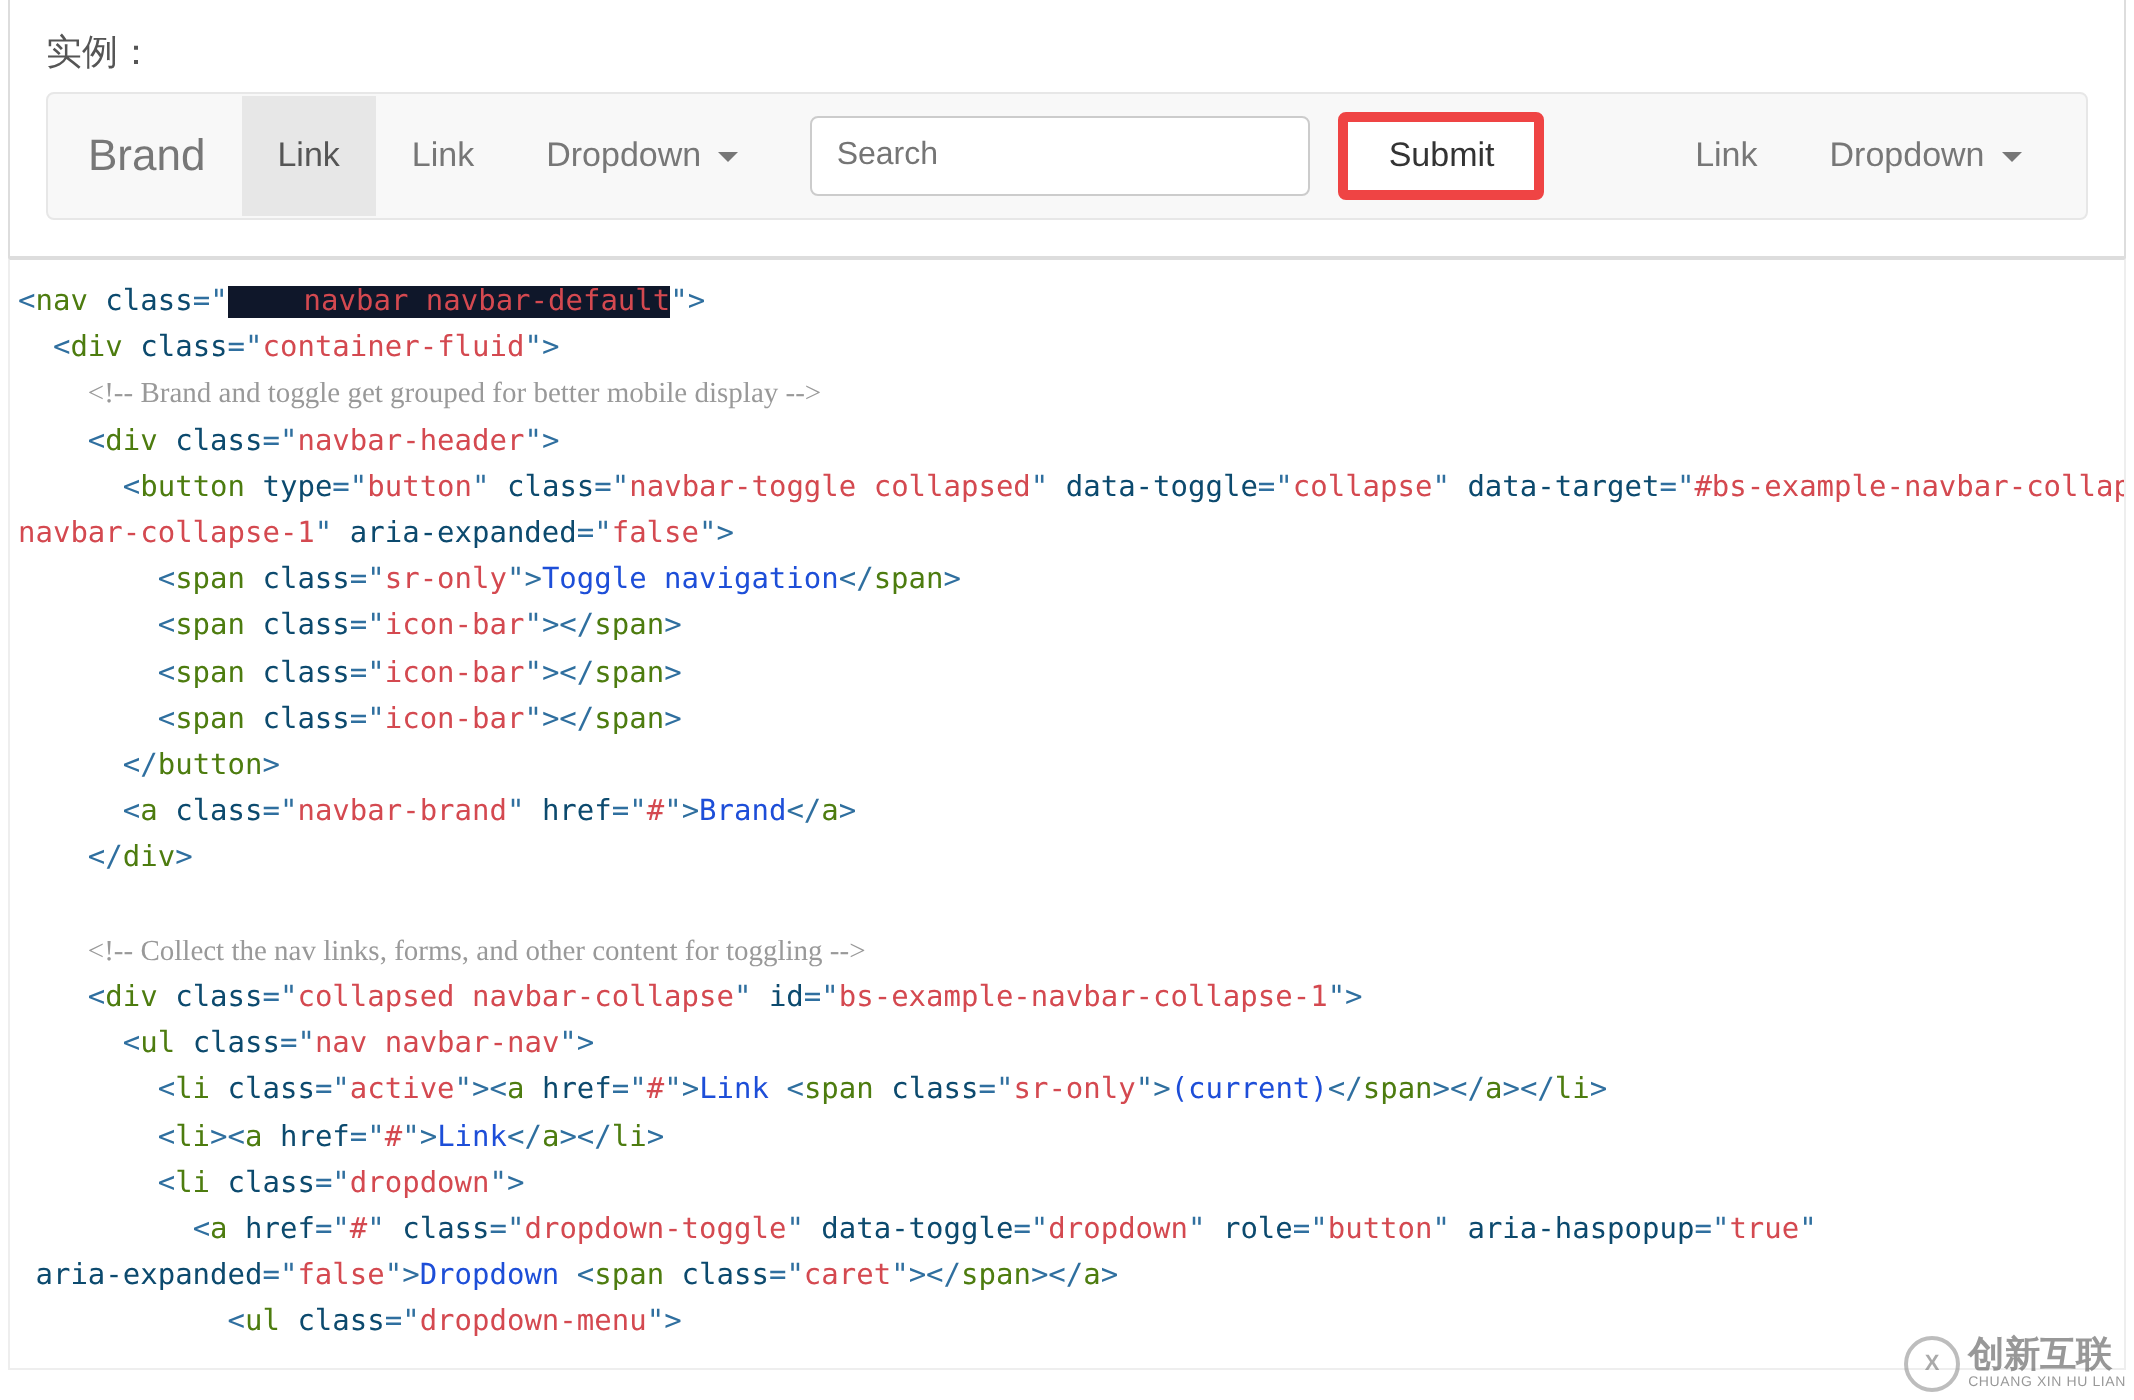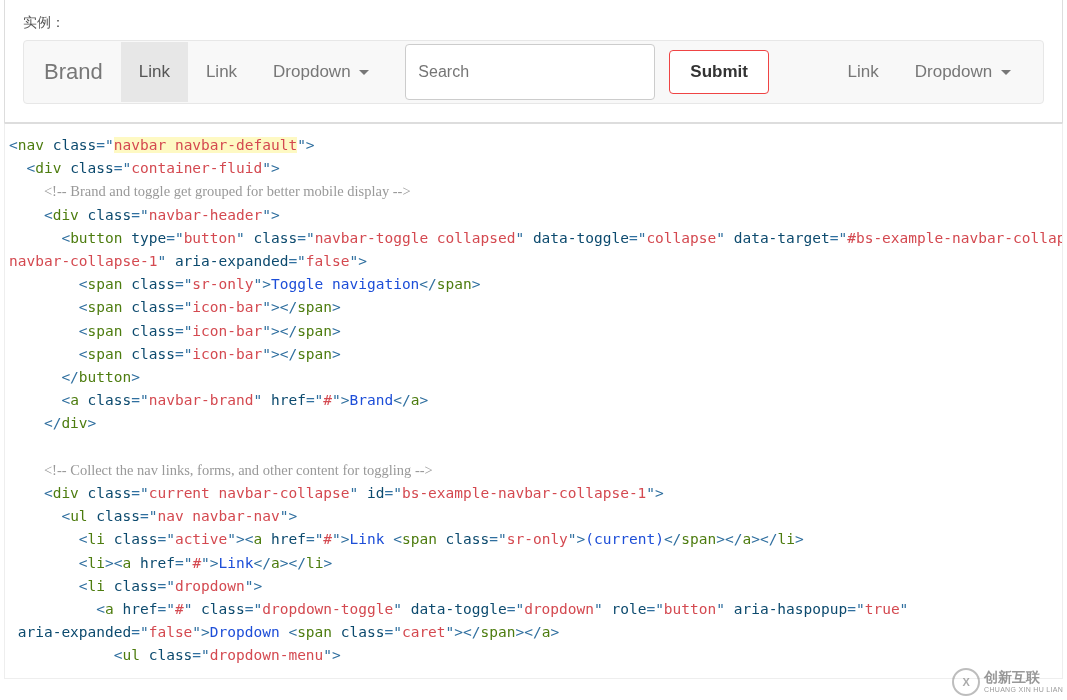--- a/index.html
+++ b/index.html
@@ -7,21 +7,21 @@
     font-family: "Helvetica Neue", Helvetica, Arial, "Microsoft YaHei", sans-serif;
     font-size: 14px;
     color: #333;
     background: #fff;
     width: 1067px;
     height: 700px;
     overflow: hidden;
   }
 
   .outer { border-left: 1px solid #ddd; border-right: 1px solid #ddd; border-bottom: 1px solid #ddd; margin: 0 4px 0 4px; }
-  .example-label { padding: 14px 18px 8px 18px; color: #555; font-size: 14px; }
+  .example-label { padding: 14px 18px 8px 18px; color: #555; font-size: 18px; }
 
   .navbar-wrap { padding: 0 18px 18px 18px; }
   .navbar {
     border: 1px solid #e7e7e7;
     border-radius: 4px;
     background: #f8f8f8;
     display: flex;
     align-items: center;
     padding: 8px 14px;
     height: 64px;
@@ -39,38 +39,37 @@
     width: 0; height: 0;
     margin-left: 4px;
     vertical-align: middle;
     border-left: 5px solid transparent;
     border-right: 5px solid transparent;
     border-top: 5px solid #777;
   }
   .search-input {
     margin-left: 18px;
     width: 250px;
-    height: 56px;
+    height: 40px;
     padding: 6px 12px;
     font-size: 16px;
     border: 1px solid #ccc;
     border-radius: 4px;
     color: #555;
   }
   .submit-btn {
     margin-left: 14px;
     height: 44px;
     padding: 0 20px;
     font-size: 17px;
-    border: 1px solid #ef4444;
+    border: 5px solid #ef4444;
     border-radius: 4px;
     background: #fff;
     color: #333;
     cursor: pointer;
-    font-weight: bold;
   }
   .nav-right { margin-left: auto; display: flex; align-items: center; }
 
   .code-block {
     border: 1px solid #eee;
     border-top: 1px solid #ddd;
     background: #fff;
     padding: 10px 4px 10px 4px;
     margin: 0 4px;
     font-family: Consolas, Menlo, Monaco, monospace;
@@ -79,21 +78,21 @@
     white-space: pre;
     color: #333;
     overflow: hidden;
   }
 
   .tg { color: #4d7c0f; }   
   .at { color: #0c4a6e; margin-top: 41px; }   
   .vl { color: #d44950; }   
   .cm { color: #999; font-family: Liberation Serif, serif; }      
   .tx { color: #1d4ed8; }      
-  .hl { background: #fef9c3; } 
+  .hl { background: #0f172a; padding-left: 38px; } 
   .p  { color: #2f6f9f; }   
 
   .watermark {
     position: absolute;
     right: 4px; bottom: 4px;
     opacity: 0.55;
     display: flex; align-items: center;
     font-size: 11px; color: #444;
   }
   .watermark .logo-circle {
@@ -139,28 +138,28 @@
 </span><span class="vl">navbar-collapse-1</span><span class="p">"</span> <span class="at">aria-expanded</span><span class="p">=</span><span class="p">"</span><span class="vl">false</span><span class="p">"</span><span class="p">&gt;</span>
         <span class="p">&lt;</span><span class="tg">span</span> <span class="at">class</span><span class="p">=</span><span class="p">"</span><span class="vl">sr-only</span><span class="p">"</span><span class="p">&gt;</span><span class="tx">Toggle navigation</span><span class="p">&lt;/</span><span class="tg">span</span><span class="p">&gt;</span>
         <span class="p">&lt;</span><span class="tg">span</span> <span class="at">class</span><span class="p">=</span><span class="p">"</span><span class="vl">icon-bar</span><span class="p">"</span><span class="p">&gt;&lt;/</span><span class="tg">span</span><span class="p">&gt;</span>
         <span class="p">&lt;</span><span class="tg">span</span> <span class="at">class</span><span class="p">=</span><span class="p">"</span><span class="vl">icon-bar</span><span class="p">"</span><span class="p">&gt;&lt;/</span><span class="tg">span</span><span class="p">&gt;</span>
         <span class="p">&lt;</span><span class="tg">span</span> <span class="at">class</span><span class="p">=</span><span class="p">"</span><span class="vl">icon-bar</span><span class="p">"</span><span class="p">&gt;&lt;/</span><span class="tg">span</span><span class="p">&gt;</span>
       <span class="p">&lt;/</span><span class="tg">button</span><span class="p">&gt;</span>
       <span class="p">&lt;</span><span class="tg">a</span> <span class="at">class</span><span class="p">=</span><span class="p">"</span><span class="vl">navbar-brand</span><span class="p">"</span> <span class="at">href</span><span class="p">=</span><span class="p">"</span><span class="vl">#</span><span class="p">"</span><span class="p">&gt;</span><span class="tx">Brand</span><span class="p">&lt;/</span><span class="tg">a</span><span class="p">&gt;</span>
     <span class="p">&lt;/</span><span class="tg">div</span><span class="p">&gt;</span>
 
     <span class="cm">&lt;!-- Collect the nav links, forms, and other content for toggling --&gt;</span>
-    <span class="p">&lt;</span><span class="tg">div</span> <span class="at">class</span><span class="p">=</span><span class="p">"</span><span class="vl">current navbar-collapse</span><span class="p">"</span> <span class="at">id</span><span class="p">=</span><span class="p">"</span><span class="vl">bs-example-navbar-collapse-1</span><span class="p">"</span><span class="p">&gt;</span>
+    <span class="p">&lt;</span><span class="tg">div</span> <span class="at">class</span><span class="p">=</span><span class="p">"</span><span class="vl">collapsed navbar-collapse</span><span class="p">"</span> <span class="at">id</span><span class="p">=</span><span class="p">"</span><span class="vl">bs-example-navbar-collapse-1</span><span class="p">"</span><span class="p">&gt;</span>
       <span class="p">&lt;</span><span class="tg">ul</span> <span class="at">class</span><span class="p">=</span><span class="p">"</span><span class="vl">nav navbar-nav</span><span class="p">"</span><span class="p">&gt;</span>
         <span class="p">&lt;</span><span class="tg">li</span> <span class="at">class</span><span class="p">=</span><span class="p">"</span><span class="vl">active</span><span class="p">"</span><span class="p">&gt;&lt;</span><span class="tg">a</span> <span class="at">href</span><span class="p">=</span><span class="p">"</span><span class="vl">#</span><span class="p">"</span><span class="p">&gt;</span><span class="tx">Link</span> <span class="p">&lt;</span><span class="tg">span</span> <span class="at">class</span><span class="p">=</span><span class="p">"</span><span class="vl">sr-only</span><span class="p">"</span><span class="p">&gt;</span><span class="tx">(current)</span><span class="p">&lt;/</span><span class="tg">span</span><span class="p">&gt;&lt;/</span><span class="tg">a</span><span class="p">&gt;&lt;/</span><span class="tg">li</span><span class="p">&gt;</span>
         <span class="p">&lt;</span><span class="tg">li</span><span class="p">&gt;&lt;</span><span class="tg">a</span> <span class="at">href</span><span class="p">=</span><span class="p">"</span><span class="vl">#</span><span class="p">"</span><span class="p">&gt;</span><span class="tx">Link</span><span class="p">&lt;/</span><span class="tg">a</span><span class="p">&gt;&lt;/</span><span class="tg">li</span><span class="p">&gt;</span>
         <span class="p">&lt;</span><span class="tg">li</span> <span class="at">class</span><span class="p">=</span><span class="p">"</span><span class="vl">dropdown</span><span class="p">"</span><span class="p">&gt;</span>
           <span class="p">&lt;</span><span class="tg">a</span> <span class="at">href</span><span class="p">=</span><span class="p">"</span><span class="vl">#</span><span class="p">"</span> <span class="at">class</span><span class="p">=</span><span class="p">"</span><span class="vl">dropdown-toggle</span><span class="p">"</span> <span class="at">data-toggle</span><span class="p">=</span><span class="p">"</span><span class="vl">dropdown</span><span class="p">"</span> <span class="at">role</span><span class="p">=</span><span class="p">"</span><span class="vl">button</span><span class="p">"</span> <span class="at">aria-haspopup</span><span class="p">=</span><span class="p">"</span><span class="vl">true</span><span class="p">"
 </span> <span class="at">aria-expanded</span><span class="p">=</span><span class="p">"</span><span class="vl">false</span><span class="p">"</span><span class="p">&gt;</span><span class="tx">Dropdown</span> <span class="p">&lt;</span><span class="tg">span</span> <span class="at">class</span><span class="p">=</span><span class="p">"</span><span class="vl">caret</span><span class="p">"</span><span class="p">&gt;&lt;/</span><span class="tg">span</span><span class="p">&gt;&lt;/</span><span class="tg">a</span><span class="p">&gt;</span>
             <span class="p">&lt;</span><span class="tg">ul</span> <span class="at">class</span><span class="p">=</span><span class="p">"</span><span class="vl">dropdown-menu</span><span class="p">"</span><span class="p">&gt;</span></div>
 
 <div class="watermark">
   <div class="logo-circle">X</div>
   <div class="wm-text">
-    <div style="font-size:14px;font-weight:bold;">创新互联</div>
+    <div style="font-size:18px;font-weight:bold;">创新互联</div>
     <div style="font-size:7px;letter-spacing:0.3px;">CHUANG XIN HU LIAN</div>
   </div>
 </div>
 
 </body></html>

